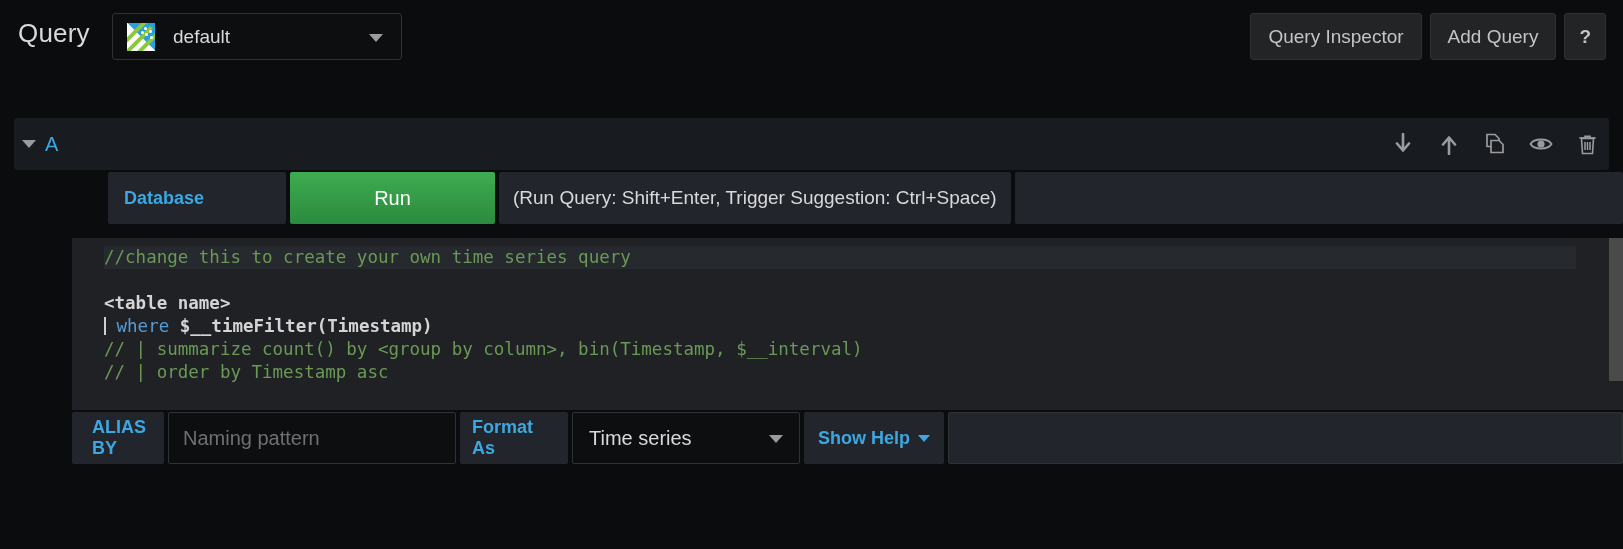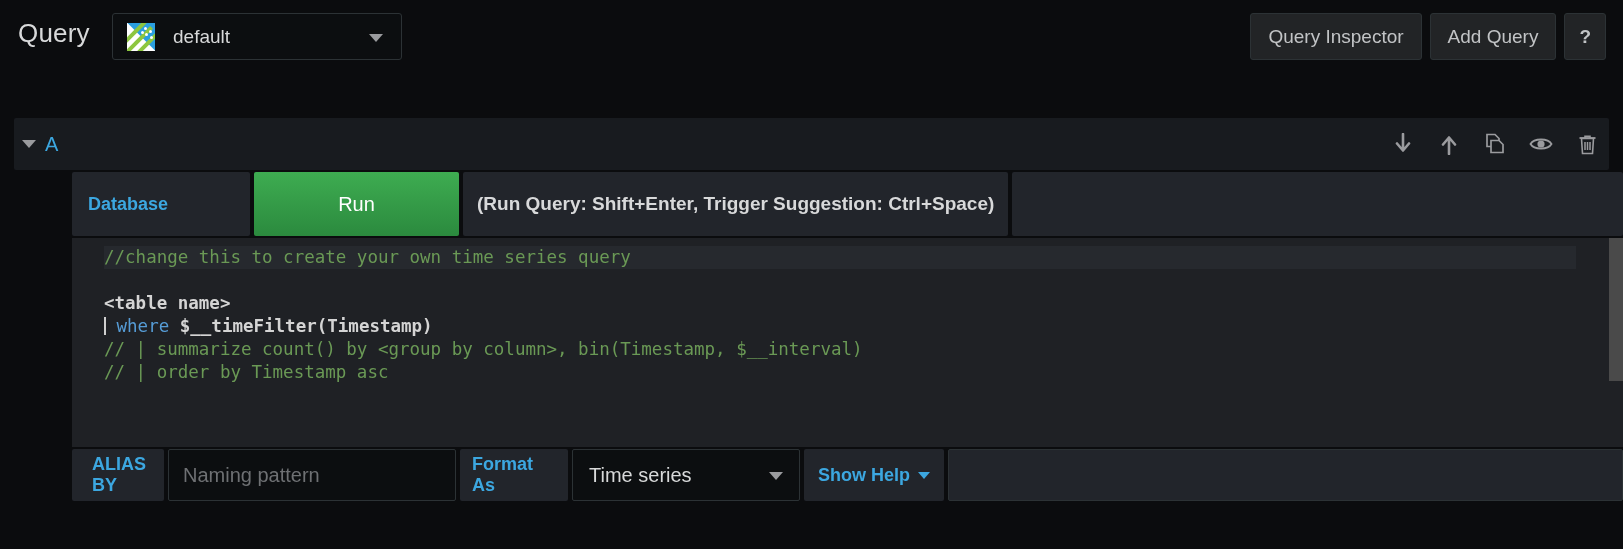--- a/index.html
+++ b/index.html
@@ -174,21 +174,22 @@
   
   .editor-block {
     position: absolute;
     left: 72px; top: 172px;
     width: 1551px;
   }
   .seg-row {
     display: flex;
     align-items: stretch;
     gap: 4px;
-    height: 64px;
+    height: 52px;
+    margin-left: 36px;
   }
   .seg {
     background: #22252b;
     border-radius: 2px;
     display: flex;
     align-items: center;
     box-sizing: border-box;
   }
   .seg-label {
     color: #3ca7e0;
@@ -230,33 +231,32 @@
     display: flex;
     align-items: center;
     justify-content: center;
     cursor: pointer;
   }
   .hint-seg {
     flex: none;
     padding: 0 14px;
     color: #d8d9da;
     font-size: 19px;
-    font-weight: bold;
   }
   .filler {
     flex: 1;
     background: #22252b;
     border-radius: 2px;
   }
 
   
   .code-area {
     position: relative;
-    margin-top: 2px;
-    height: 209px;
+    margin-top: 14px;
+    height: 172px;
     background: #1f2125;
     overflow: hidden;
   }
   .code {
     position: absolute;
     left: 32px; top: 8px;
     font-family: "DejaVu Sans Mono", monospace;
     font-size: 17.5px;
     line-height: 23px;
     white-space: pre;

